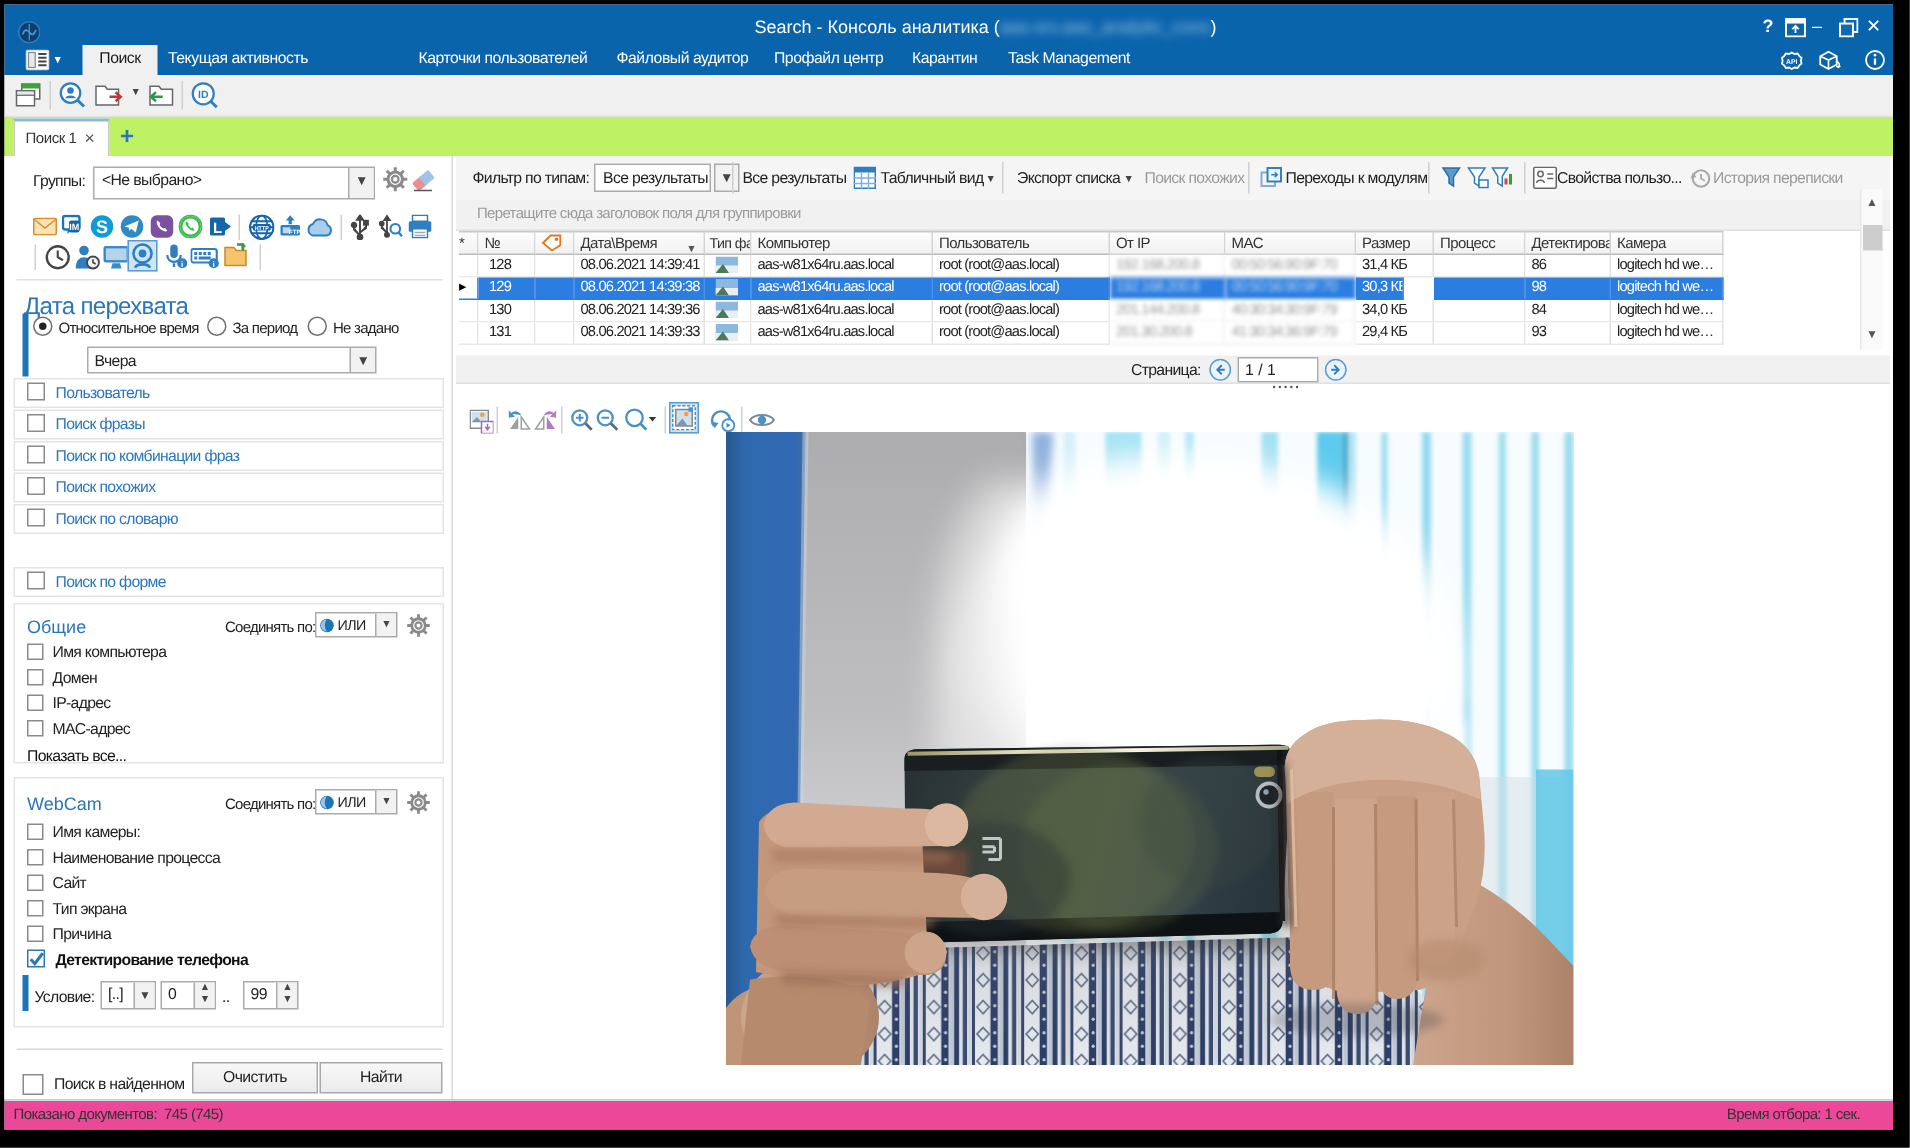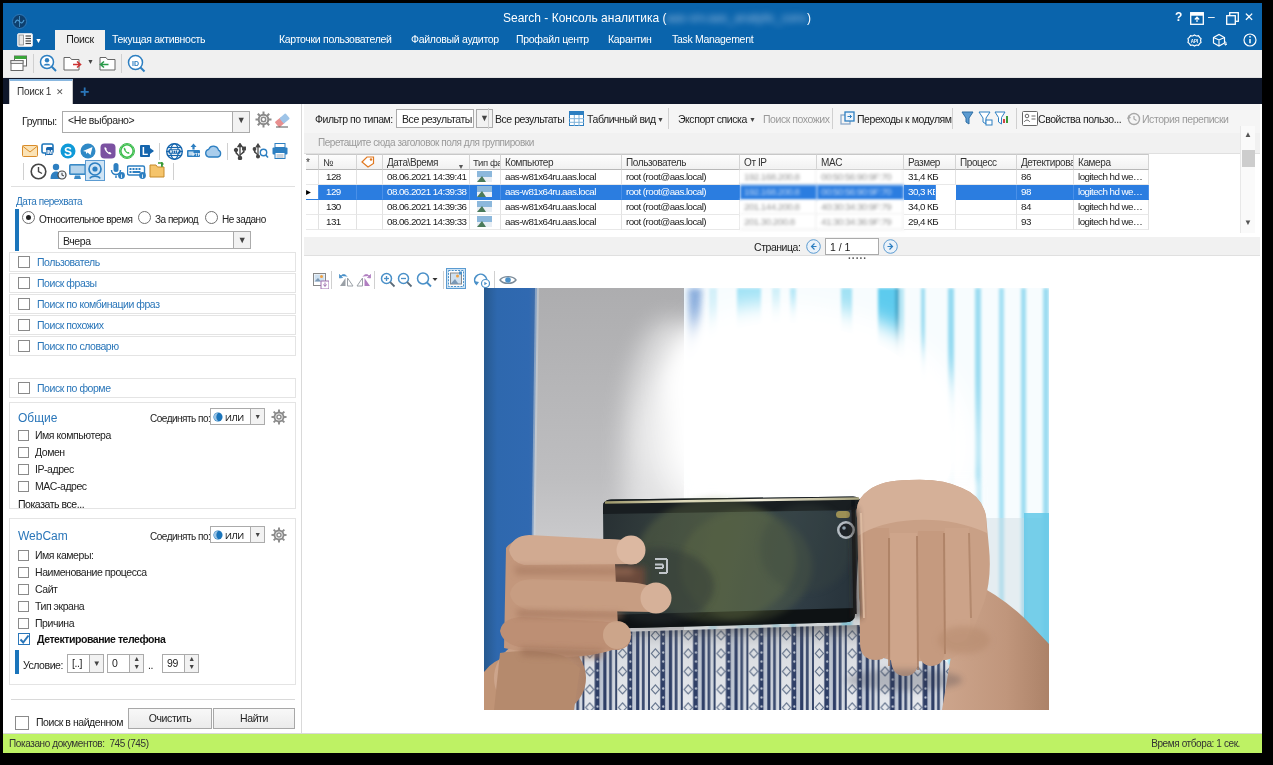--- a/index.html
+++ b/index.html
@@ -1,23 +1,23 @@
 <!DOCTYPE html>
 <html><head><meta charset="utf-8">
 <style>
 html,body{margin:0;padding:0;background:#000;width:1273px;height:765px;overflow:hidden;}
 *{box-sizing:border-box;font-family:"Liberation Sans",sans-serif;}
 .t{font-size:10.5px;letter-spacing:-0.45px;color:#222;position:absolute;white-space:pre;}
 #win{position:absolute;left:3px;top:3px;width:1259px;height:750px;background:#f0f0f0;}
 #titlebar{position:absolute;left:0;top:0;width:100%;height:27px;background:#0a64ac;color:#fff;}
 #menubar{position:absolute;left:0;top:27px;width:100%;height:20px;background:#0a64ac;color:#fff;}
 #toolbar{position:absolute;left:0;top:47px;width:100%;height:28px;background:#f0f0f0;border-bottom:1px solid #e3e3e3;}
-#tabrow{position:absolute;left:0;top:75px;width:100%;height:26px;background:#0f172a;}
+#tabrow{position:absolute;left:0;top:75px;width:100%;height:26px;background:#bef264;}
 #main{position:absolute;left:0;top:101px;width:100%;height:629px;background:#fff;}
-#statusbar{position:absolute;left:0;top:730px;width:100%;height:20px;background:#bef264;border-top:1px solid #d9d9d9;font-size:10px;letter-spacing:-0.4px;color:#333;}
+#statusbar{position:absolute;left:0;top:730px;width:100%;height:20px;background:#ec4899;border-top:1px solid #d9d9d9;font-size:10px;letter-spacing:-0.4px;color:#333;}
 .ttl{position:absolute;top:6px;left:500px;font-size:12px;}
 .wbtn{position:absolute;top:4px;color:#fff;font-size:12px;}
 .menu-item{position:absolute;top:0;height:20px;line-height:19px;font-size:10.5px;letter-spacing:-0.3px;color:#fff;white-space:pre;}
 .mtab{position:absolute;top:0;height:20px;line-height:19px;font-size:10.5px;letter-spacing:-0.3px;color:#1a1a1a;background:#f0f0f0;text-align:center;}
 #lp{position:absolute;left:0;top:0;width:299px;height:629px;background:#fff;border-right:1px solid #d9d9d9;}
 #rp{position:absolute;left:301px;top:0;width:956px;height:629px;background:#fff;}
 .blue{color:#2a76b9;}
 .cb{display:inline-block;width:12px;height:12px;border:1px solid #8a8a8a;background:#fff;vertical-align:-2px;}
 .combo{position:absolute;border:1px solid #ababab;background:#fff;font-size:10.5px;letter-spacing:-0.4px;color:#222;white-space:pre;}
 .combo .arr{position:absolute;right:0;top:0;bottom:0;width:17px;background:#f2f2f2;border-left:1px solid #ababab;text-align:center;color:#444;}
@@ -279,21 +279,21 @@
             <text x="15.5" y="15" font-size="5.5" fill="#fff" text-anchor="middle" font-weight="bold">i</text>
           </svg>
         <svg style="position:absolute;left:146px;top:58px;" width="18" height="17" viewBox="0 0 18 17">
             <path d="M1 3 L7 3 L8.5 5 L15 5 L15 15 L1 15 Z" fill="#f5c46b" stroke="#c58a2a"></path>
             <path d="M9 1 L13 1 L13 5" fill="none" stroke="#3a9a3a" stroke-width="1.6"></path>
             <path d="M13 0 L15.5 3 L10.5 3 Z" fill="#3a9a3a" transform="rotate(90 13 2)"></path>
           </svg>
         <div class="sep" style="left:170px;top:59px;height:17px;"></div>
       </div>
       <div style="position:absolute;left:8px;top:82px;width:284px;border-top:1px solid #e0e0e0;"></div>
-      <div class="blue t" style="left:13px;top:92px;font-size:10px;">Дата перехвата</div>
+      <div class="blue t" style="left:13px;top:92px;font-size:16px;">Дата перехвата</div>
       <div style="position:absolute;left:12px;top:105px;width:4px;height:42px;background:#1b75bb;"></div>
       <span style="position:absolute;left:19px;top:107px;width:13px;height:13px;border:1px solid #707070;border-radius:50%;background:#fff;">
           <span style="position:absolute;left:3px;top:3px;width:5px;height:5px;border-radius:50%;background:#222;"></span>
         </span>
       <div class="t" style="left:36px;top:110px;font-size:10px;letter-spacing:-0.5px;">Относительное время</div>
       <span style="position:absolute;left:135px;top:107px;width:13px;height:13px;border:1px solid #707070;border-radius:50%;background:#fff;"></span>
       <div class="t" style="left:152px;top:110px;font-size:10px;letter-spacing:-0.5px;">За период</div>
       <span style="position:absolute;left:202px;top:107px;width:13px;height:13px;border:1px solid #707070;border-radius:50%;background:#fff;"></span>
       <div class="t" style="left:219px;top:110px;font-size:10px;letter-spacing:-0.5px;">Не задано</div>
       <div class="combo" style="left:55px;top:127px;width:193px;height:18px;"><span style="position:absolute;left:4px;top:3px;">Вчера</span><span class="arr" style="line-height:16px;font-size:9px;">▼</span></div>

